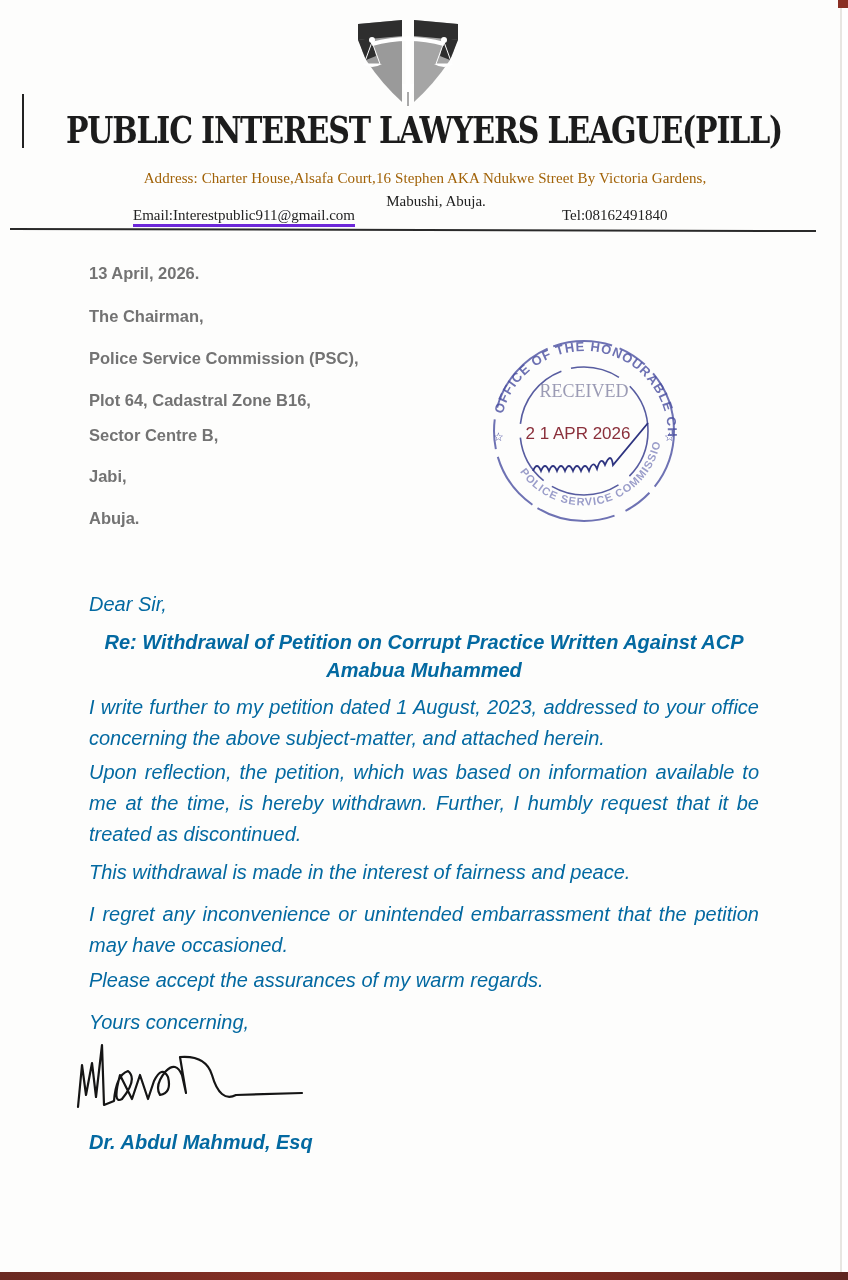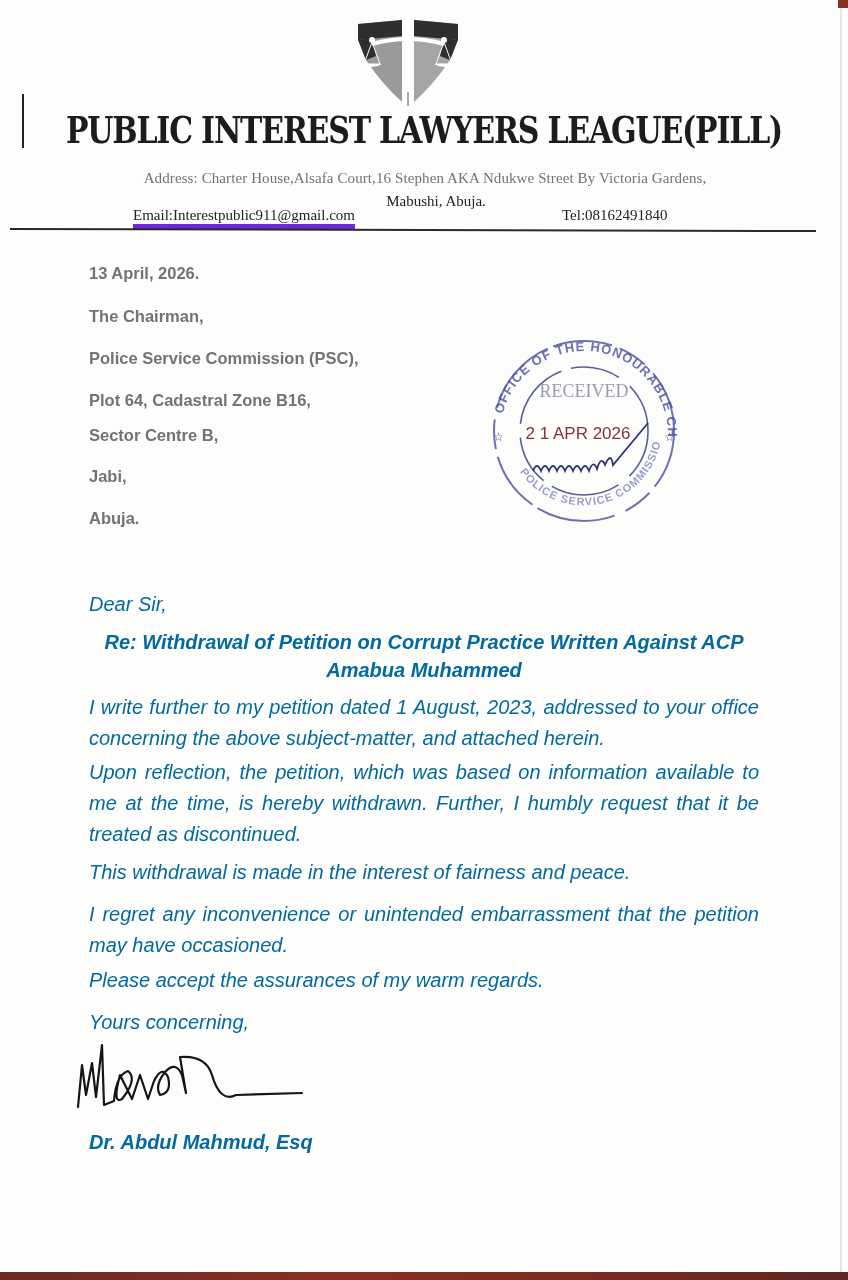--- a/index.html
+++ b/index.html
@@ -23,30 +23,30 @@
   }
   .logo { position: absolute; left: 352px; top: 14px; width: 112px; height: 96px; }
   .margin-bar { position: absolute; left: 22px; top: 94px; width: 2px; height: 54px; background: #222; }
   .org-title {
     position: absolute; left: 0; top: 108px; width: 848px; text-align: center;
     font-family: "DejaVu Serif", serif; font-weight: bold; font-size: 30px;
     letter-spacing: -1.2px; color: #1c1c1c; transform: scaleY(1.25); transform-origin: top center;
   }
   .address {
     position: absolute; left: 30px; top: 170px; width: 790px; text-align: center;
-    font-family: "Liberation Serif", serif; font-size: 15px; color: #737373; letter-spacing: 0.1px;
+    font-family: "Liberation Serif", serif; font-size: 15px; color: #a16207; letter-spacing: 0.1px;
   }
   .address-city {
     position: absolute; left: 0; top: 193px; width: 848px; text-align: center;
     font-family: "Liberation Serif", serif; font-size: 15px; color: #222; padding-left: 24px; box-sizing: border-box;
   }
   .email {
     position: absolute; left: 133px; top: 207px;
     font-family: "Liberation Serif", serif; font-size: 15px; color: #222;
-    border-bottom: 5px solid #6d28d9;
+    border-bottom: 3px solid #6d28d9;
   }
   .tel {
     position: absolute; left: 562px; top: 207px;
     font-family: "Liberation Serif", serif; font-size: 15px; color: #222;
   }
   .header-rule {
     position: absolute; left: 10px; top: 229px; width: 806px; height: 2px; background: #2a2a2a;
     transform: rotate(0.15deg);
   }
   .addr-line {

